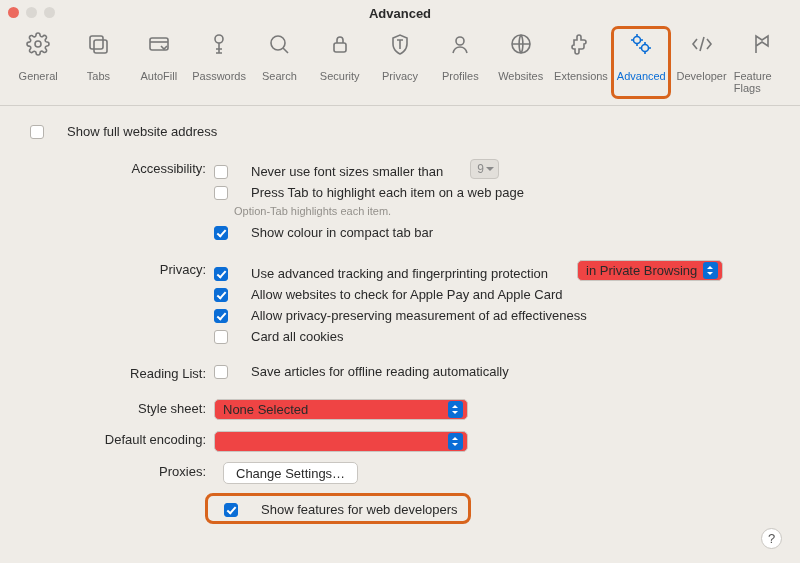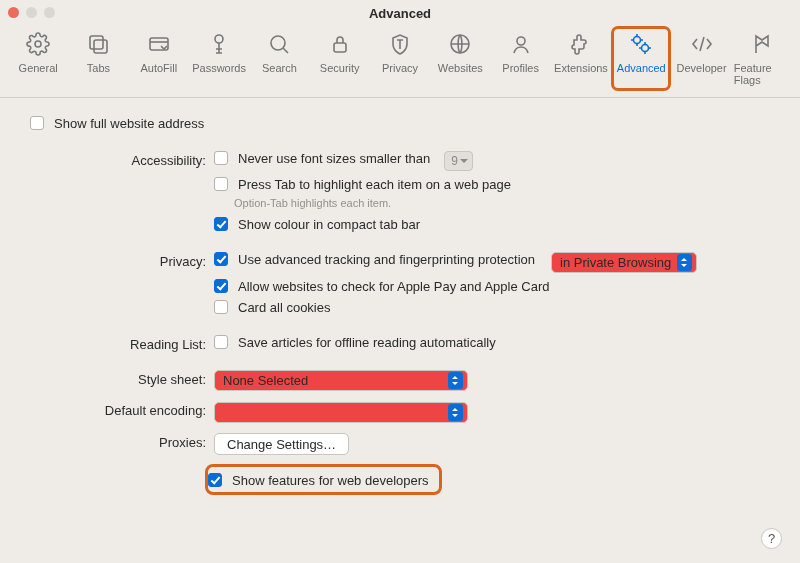--- a/index.html
+++ b/index.html
@@ -41,21 +41,21 @@
   display: flex;
   gap: 4px;
   padding: 2px 10px 8px 10px;
   border-bottom: 1px solid #d2cfca;
 }
 .tool {
   width: 60px;
   display: flex;
   flex-direction: column;
   align-items: center;
-  gap: 6px;
+  gap: 14px;
   font-size: 11px;
   color: #6c6c6c;
   padding: 4px 0 3px 0;
   border-radius: 5px;
 }
 .tool.selected {
   color: #0a6dd6;
   outline: 3px solid #d8641d;
   outline-offset: -1px;
 }
@@ -76,22 +76,22 @@
 .label {
   width: 184px;
   text-align: right;
   padding-right: 8px;
   padding-top: 2px;
   color: #2a2a2a;
 }
 .controls { flex: 1; }
 .ck {
   display: flex;
-  align-items: flex-start;
-  gap: 10px;
+  align-items: flex-end;
+  gap: 23px;
   margin-bottom: 6px;
 }
 .ck input[type=checkbox] {
   appearance: none;
   width: 14px; height: 14px;
   border: 1px solid #b6b3ae;
   border-radius: 3px;
   background: #fff;
   position: relative;
   flex-shrink: 0;
@@ -165,28 +165,29 @@
 .popup.wide { width: 254px; justify-content: space-between; }
 .btn {
   display: inline-flex;
   align-items: center;
   background: #fff;
   border: 1px solid #c9c6c1;
   border-radius: 5px;
   height: 22px;
   padding: 0 12px;
   font-size: 13px;
+  margin-left: 9px;
 }
 .select-inline { margin-left: 6px; }
 
 
 .highlight {
   outline: 3px solid #d8641d;
   border-radius: 5px;
-  padding: 6px 10px 4px 0;
+  padding: 6px 10px 4px 16px;
   display: inline-flex;
   margin-left: -6px;
 }
 .helpbtn {
   position: absolute;
   right: 18px;
   bottom: 14px;
   width: 21px; height: 21px;
   border-radius: 50%;
   background: #fff;
@@ -255,31 +256,31 @@
     </div>
     <div class="tool">
       <svg viewBox="0 0 24 24">
         <path d="M12 22s7-3 7-10V6l-7-3-7 3v6c0 7 7 10 7 10z" fill="none" stroke-width="1.6"></path>
         <path d="M9 8h6M12 8v9" stroke-width="1.6"></path>
       </svg>
       <span>Privacy</span>
     </div>
     <div class="tool">
       <svg viewBox="0 0 24 24">
+        <circle cx="12" cy="9" r="4" fill="none" stroke-width="1.6"></circle>
+        <path d="M5 21c1-4 4-6 7-6s6 2 7 6" fill="none" stroke-width="1.6"></path>
+      </svg>
+      <span>Profiles</span>
+    </div>
+    <div class="tool">
+      <svg viewBox="0 0 24 24">
         <circle cx="12" cy="12" r="9" fill="none" stroke-width="1.6"></circle>
         <path d="M3 12h18M12 3c2.5 3 2.5 15 0 18M12 3c-2.5 3-2.5 15 0 18" fill="none" stroke-width="1.6"></path>
       </svg>
       <span>Websites</span>
-    </div>
-    <div class="tool">
-      <svg viewBox="0 0 24 24">
-        <circle cx="12" cy="9" r="4" fill="none" stroke-width="1.6"></circle>
-        <path d="M5 21c1-4 4-6 7-6s6 2 7 6" fill="none" stroke-width="1.6"></path>
-      </svg>
-      <span>Profiles</span>
     </div>
     <div class="tool">
       <svg viewBox="0 0 24 24">
         <path d="M5 8h3V5a2 2 0 1 1 4 0v3h3a2 2 0 1 1 0 4v3a2 2 0 0 1-2 2h-3v3a2 2 0 1 1-4 0v-3H5a2 2 0 0 1 0-4V8z" fill="none" stroke-width="1.6"></path>
       </svg>
       <span>Extensions</span>
     </div>
     <div class="tool selected">
       <svg viewBox="0 0 24 24">
         <circle cx="8" cy="8" r="3.5" fill="none" stroke-width="1.6"></circle>
@@ -344,20 +345,24 @@
         <span class="popup select-inline">
           <span>in Private Browsing</span>
           <span class="arrows"></span>
         </span>
       </label>
       <label class="ck">
         <input type="checkbox" checked="" style="">
         <span>Allow websites to check for Apple Pay and Apple Card</span>
       </label>
       <label class="ck">
+        <input type="checkbox" checked="" style="">
+        <span>Allow privacy-preserving measurement of ad effectiveness</span>
+      </label>
+      <label class="ck">
         <input type="checkbox" style="">
         <span>Card all cookies</span>
       </label>
     </div>
   </div>
 
   <div class="row spaced">
     <div class="label">Reading List:</div>
     <div class="controls">
       <label class="ck">

